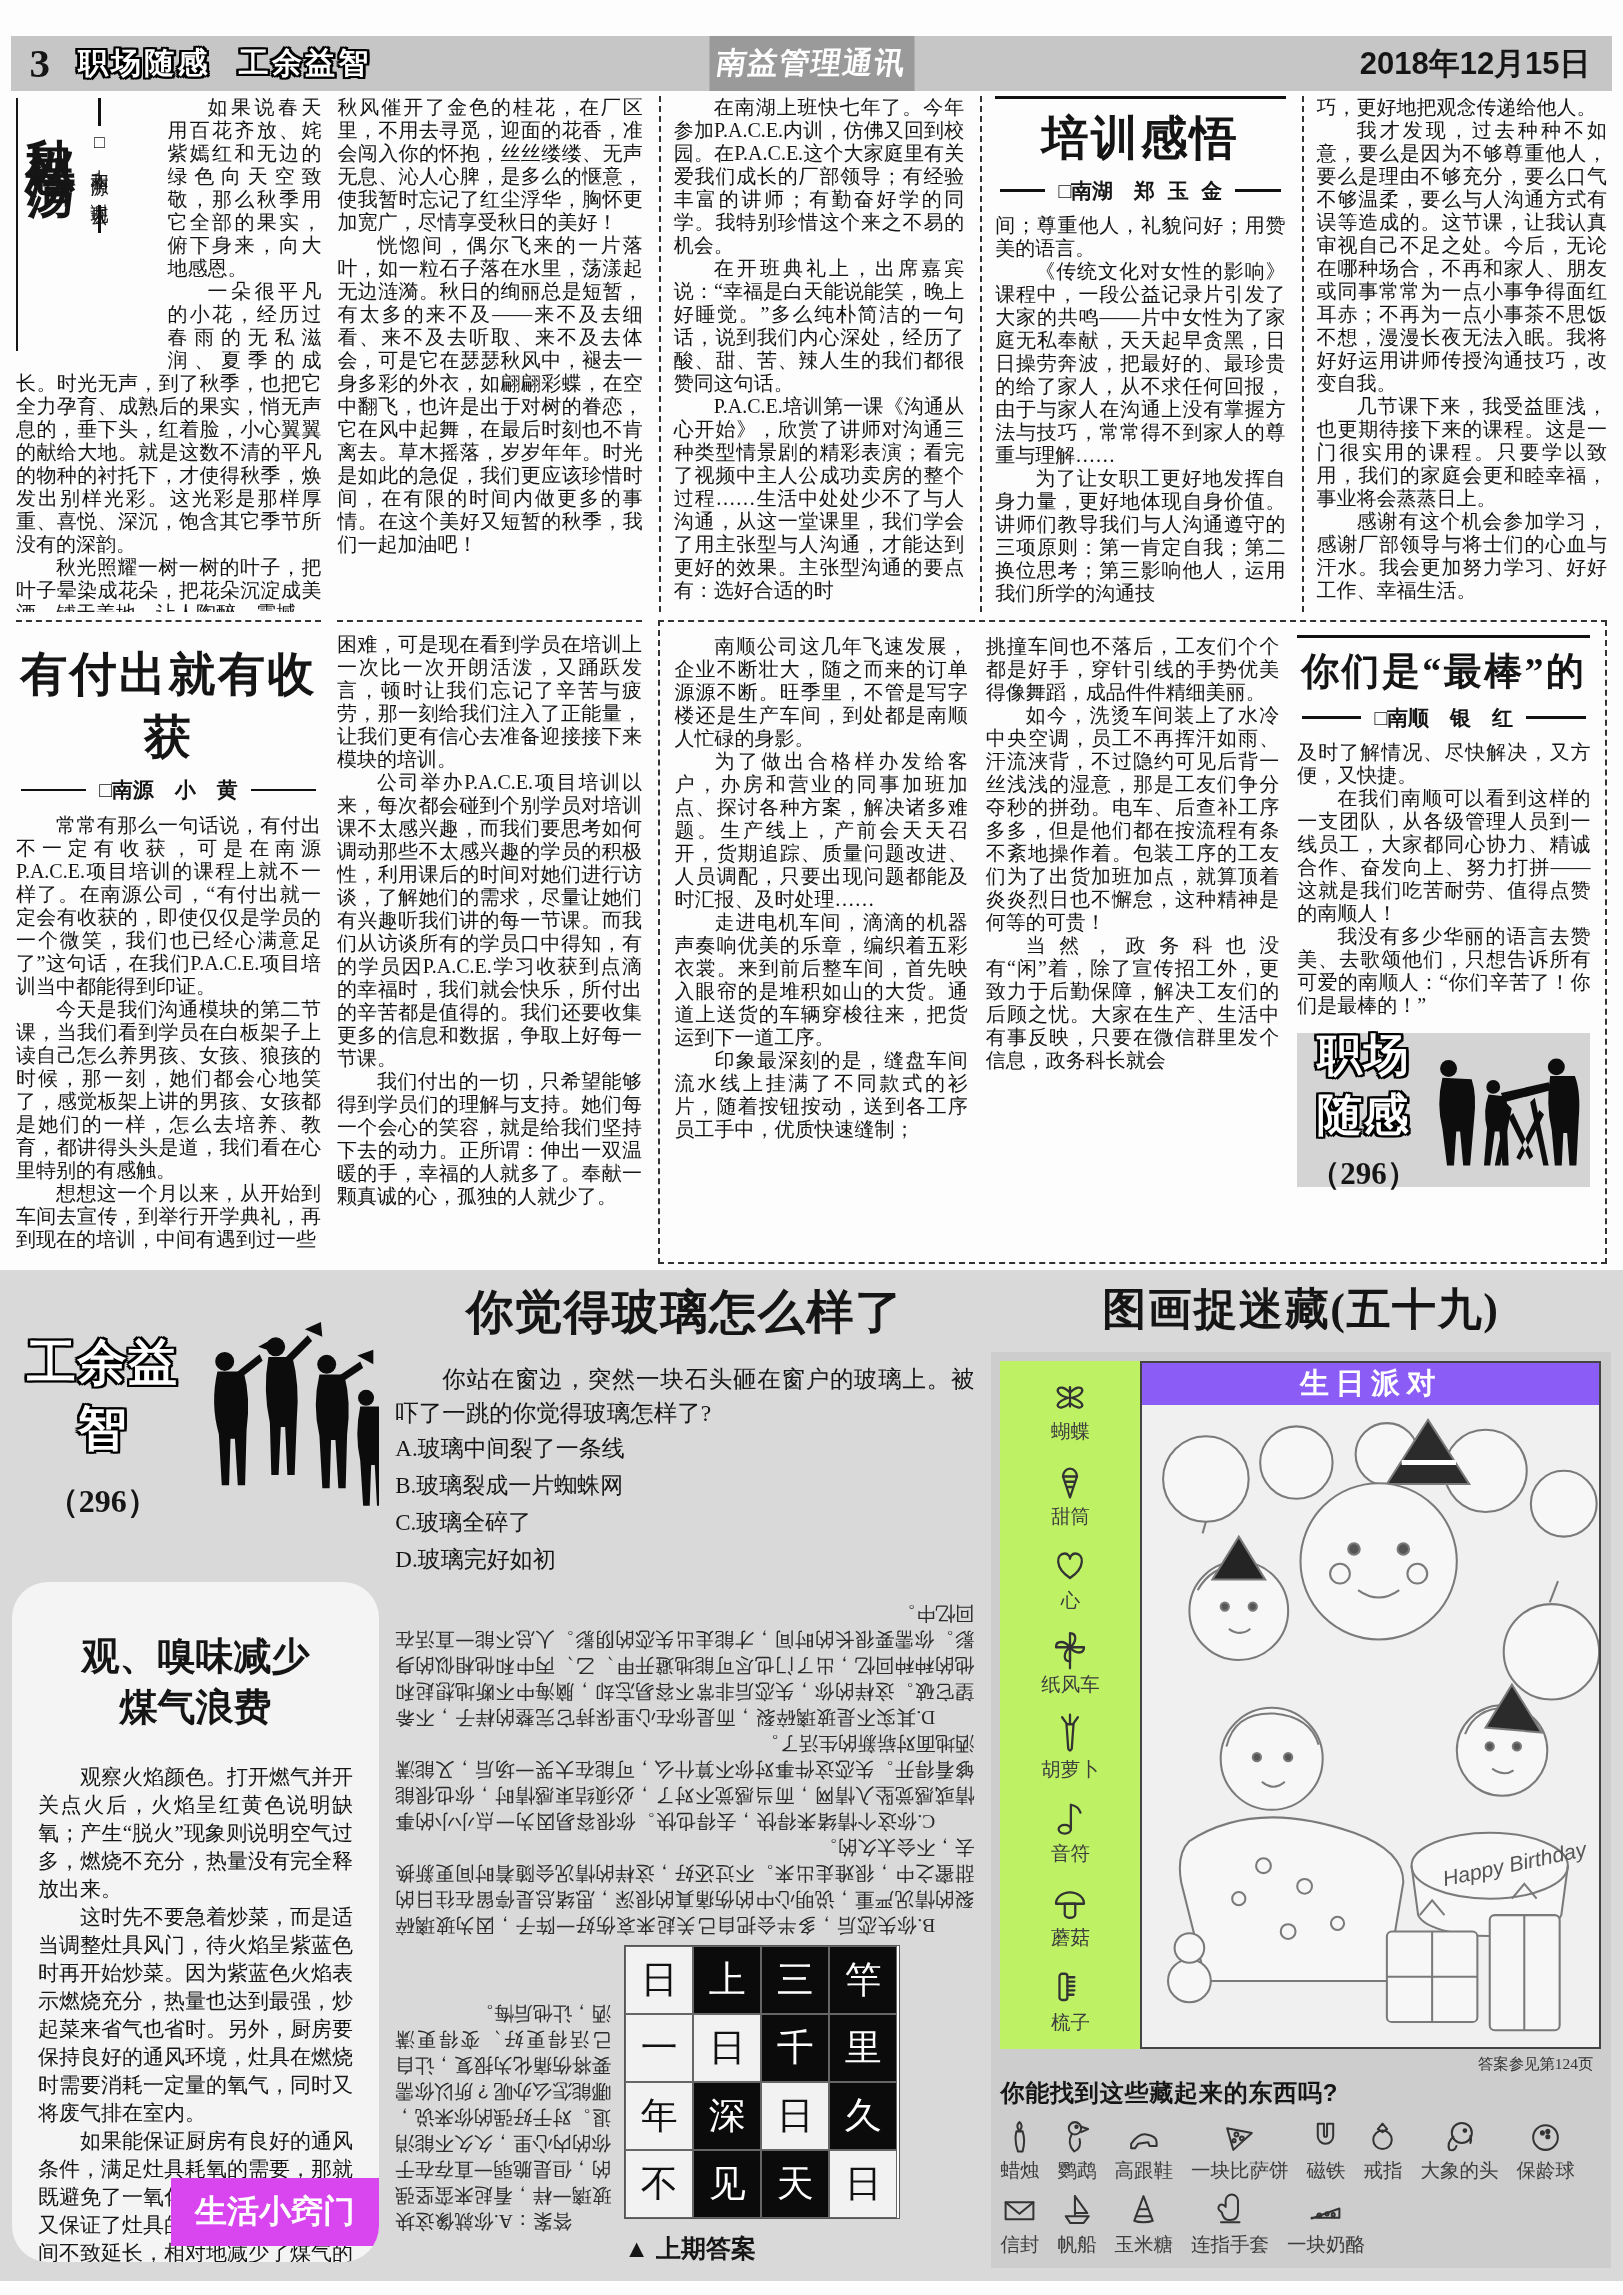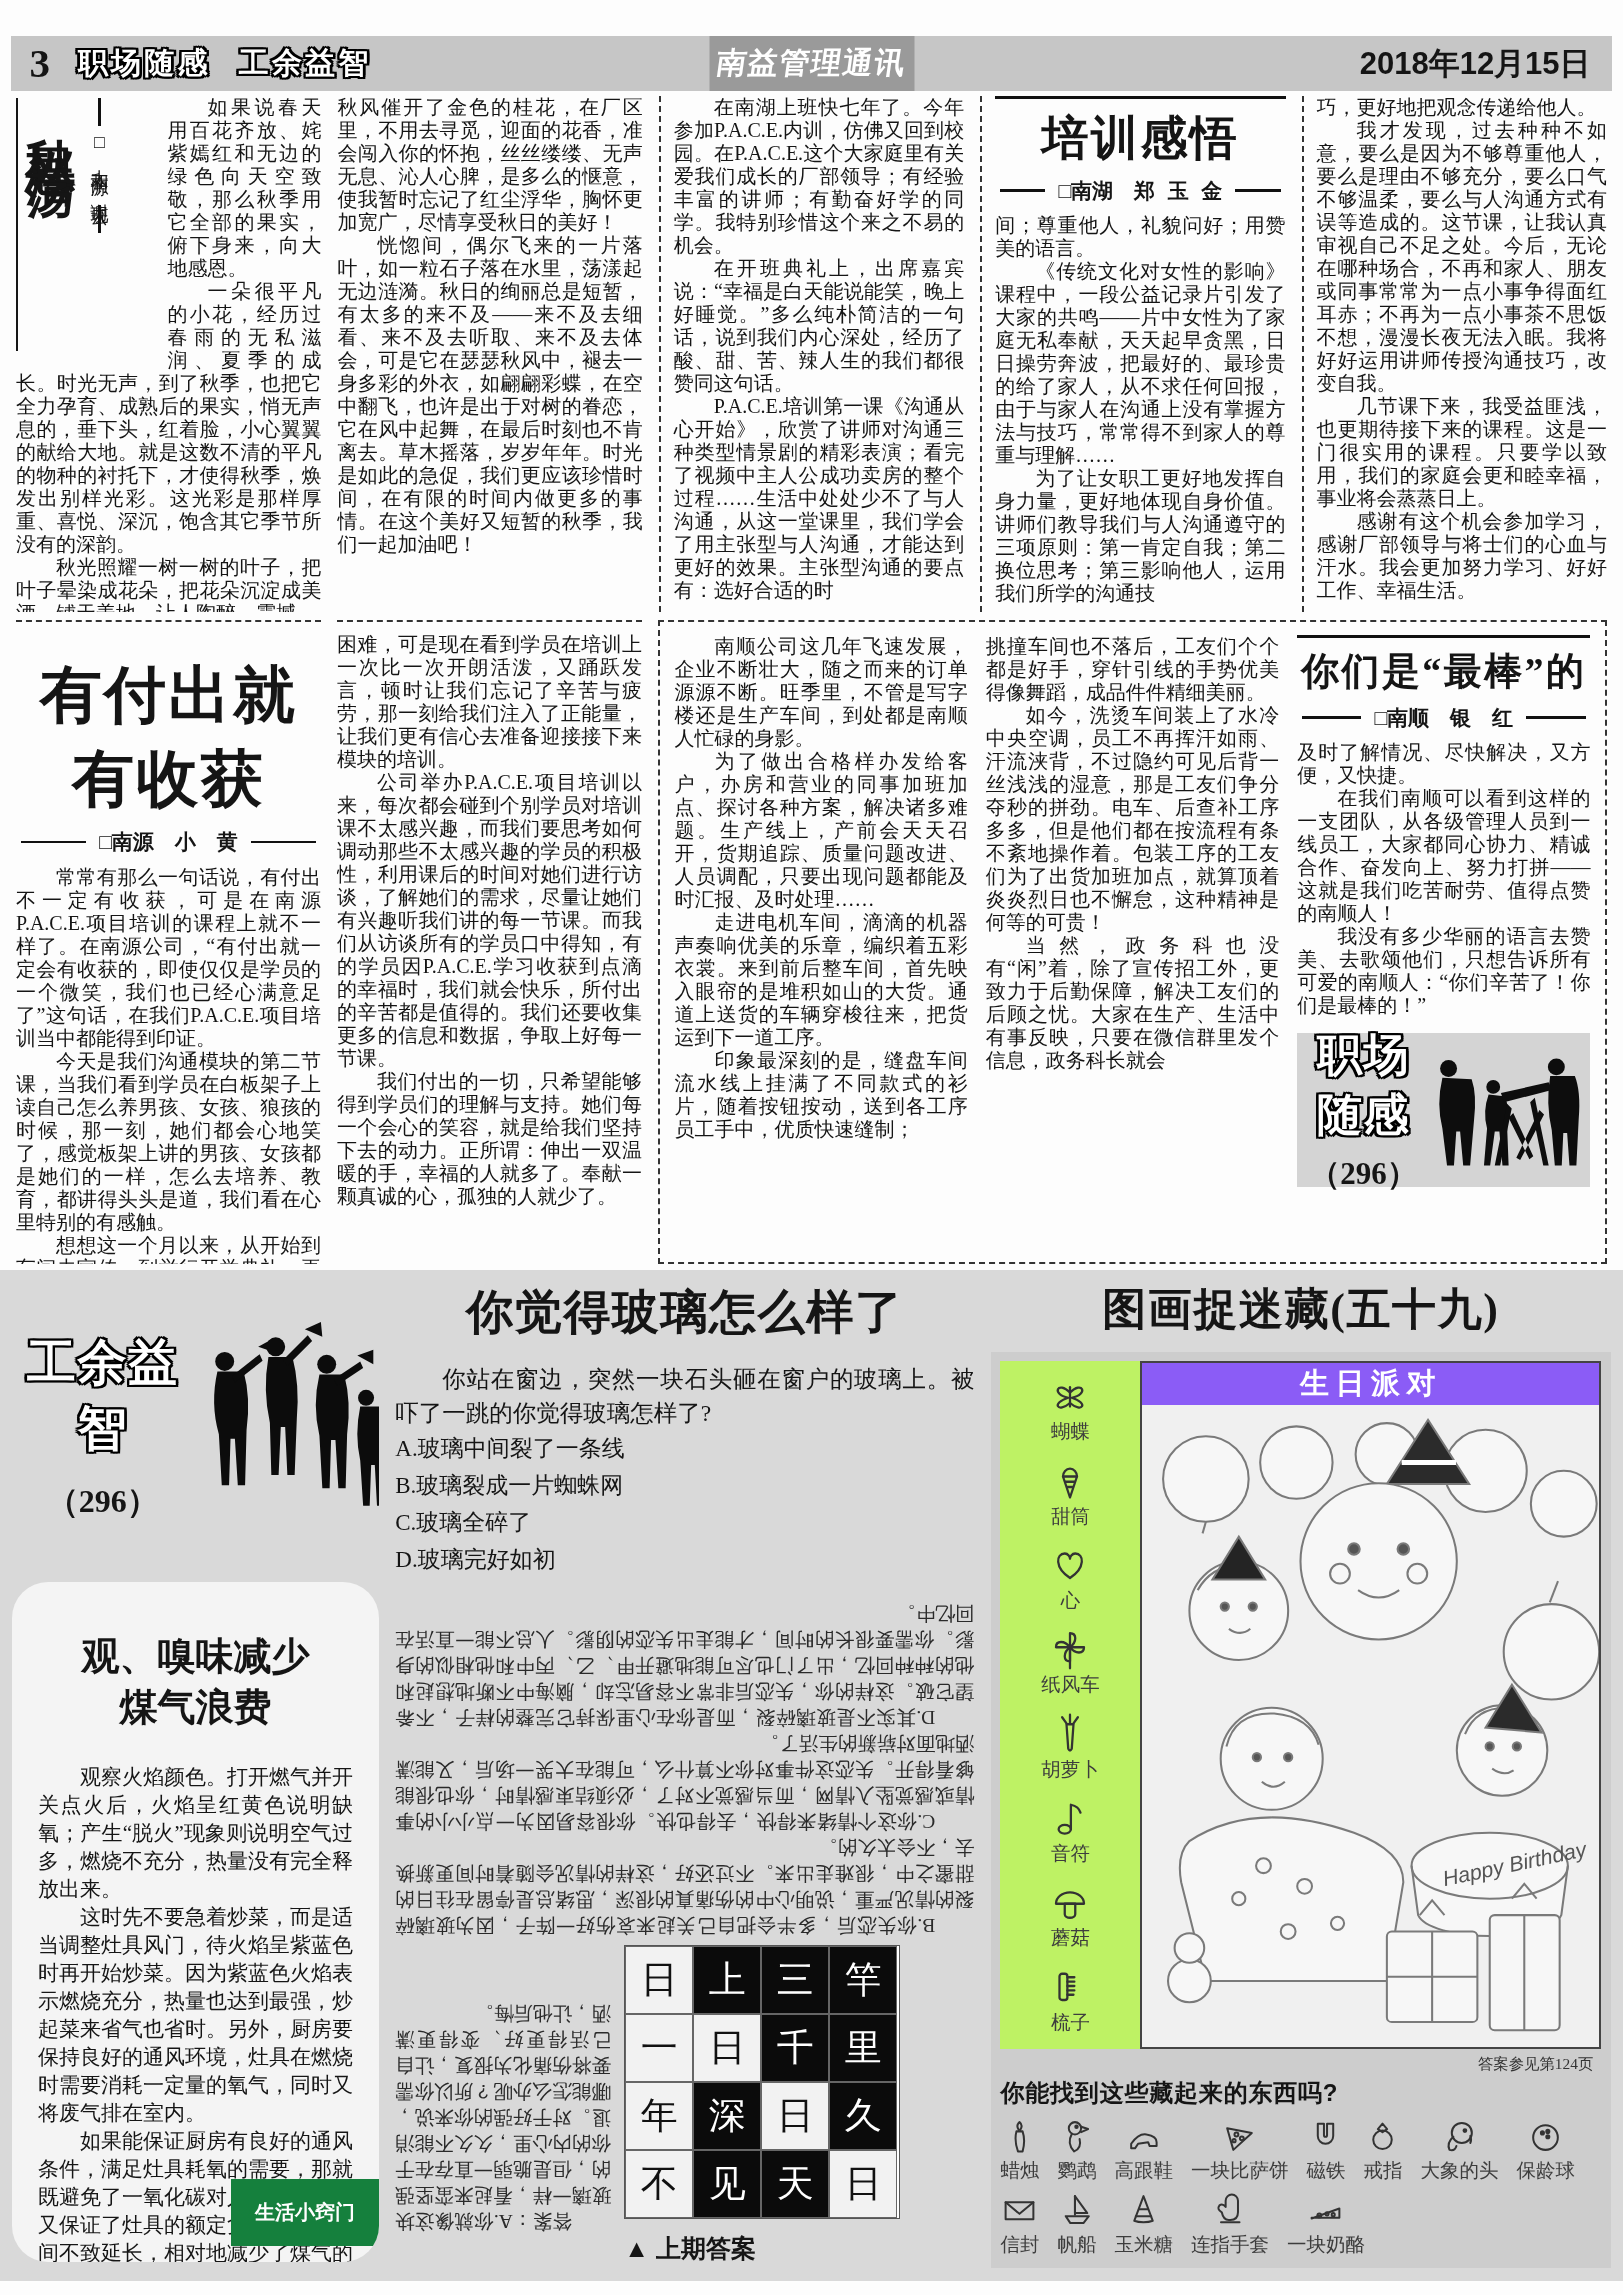--- a/index.html
+++ b/index.html
@@ -39,21 +39,21 @@
            padding-left:8px;border-left:2.4px solid #161616;margin:1.6px 11.4px 4.9px 0;}
   .vtitle{writing-mode:vertical-rl;font-size:50px;font-weight:800;line-height:1;letter-spacing:9.7px;}
   .vby{display:flex;flex-direction:column;align-items:center;gap:6.5px;}
   .vby .vline{width:2.4px;height:28px;background:#111;}
   .vby span{writing-mode:vertical-rl;font-size:18px;letter-spacing:3.2px;}
 
   
   .band2{position:absolute;top:620px;left:16px;width:1591px;height:644px;
          display:grid;grid-template-columns:305px 305px 1fr;column-gap:16px;}
   .band2 .tsep{border-top:2.4px dashed #333;padding-top:11.4px;overflow:hidden;}
-  .payoff-title{font-size:62px;margin-top:20px;}
+  .payoff-title{font-size:47px;margin-top:10px;}
   .dash-box{border:2.4px dashed #333;padding:13px 14.6px;display:grid;
             grid-template-columns:repeat(3,1fr);column-gap:18px;overflow:hidden;}
   .best-title{font-size:38px;}
   .zc-box{margin-top:16px;background:#d4d4d4;height:154px;display:flex;align-items:center;
           padding:0 9.7px;gap:6.5px;}
   .zc-txt{text-align:center;flex:1;}
   .zc-txt .bubble{font-size:45px;letter-spacing:1.6px;}
   .zc-num{font-size:31px;font-weight:700;margin-top:8px;}
 
   
@@ -61,22 +61,22 @@
          display:flex;padding:0 12px;gap:11.4px;}
   .b3-left{width:367px;}
   .gy-box{margin-top:23px;height:268px;display:flex;align-items:center;gap:3.2px;}
   .gy-txt{text-align:center;}
   .gy-txt .bubble{font-size:49px;letter-spacing:1.6px;}
   .gy-num{font-size:32px;font-weight:700;margin-top:18px;}
   .card{margin-top:21px;background:#f4f4f4;border-radius:36px;height:680px;position:relative;
         padding:21px 26px;overflow:hidden;}
   .card h3{font-size:38px;font-weight:800;text-align:center;line-height:1.35;margin:28px 0 29px;}
   .card p{font-size:21px;line-height:28px;text-align:justify;text-indent:2em;}
-  .tip{position:absolute;right:0;bottom:16px;background:#15803d;color:#fff;font-size:20px;
-       font-weight:700;font-family:"Liberation Sans","DejaVu Sans",sans-serif;padding:20px 24px;}
+  .tip{position:absolute;right:0;bottom:16px;background:#d946ef;color:#fff;font-size:32px;
+       font-weight:700;font-family:"Liberation Sans","DejaVu Sans",sans-serif;padding:12px 24px;}
 
   .b3-mid{width:589px;padding:0 4.9px;overflow:hidden;}
   .quiz-title{font-size:47px;font-weight:800;text-align:center;margin:11.4px 0 18px;letter-spacing:1.6px;}
   .quiz-intro{font-size:23.5px;line-height:34px;text-align:justify;text-indent:2em;}
   .quiz-opt{font-size:23px;line-height:37px;}
   .rot{transform:rotate(180deg);color:#2a2a2a;}
   .rot p{font-size:19.5px;line-height:26px;text-align:justify;text-indent:2em;}
   .rot-wide{height:347px;overflow:hidden;margin-top:13px;}
   .qz-bottom{display:flex;gap:13px;margin-top:6.5px;}
   .rot-narrow{width:216px;height:289px;overflow:hidden;}

